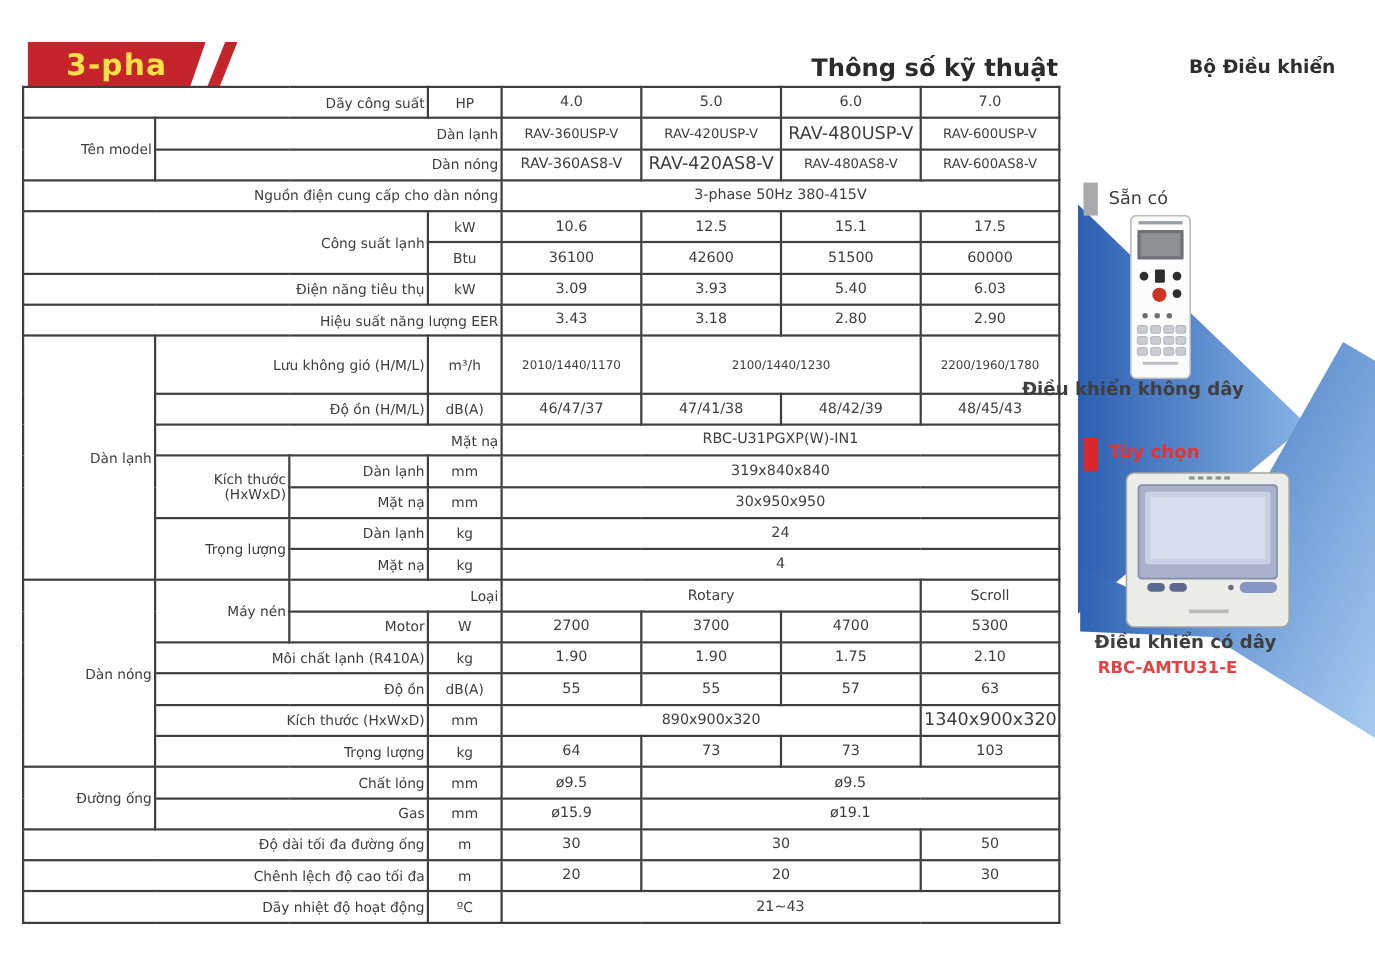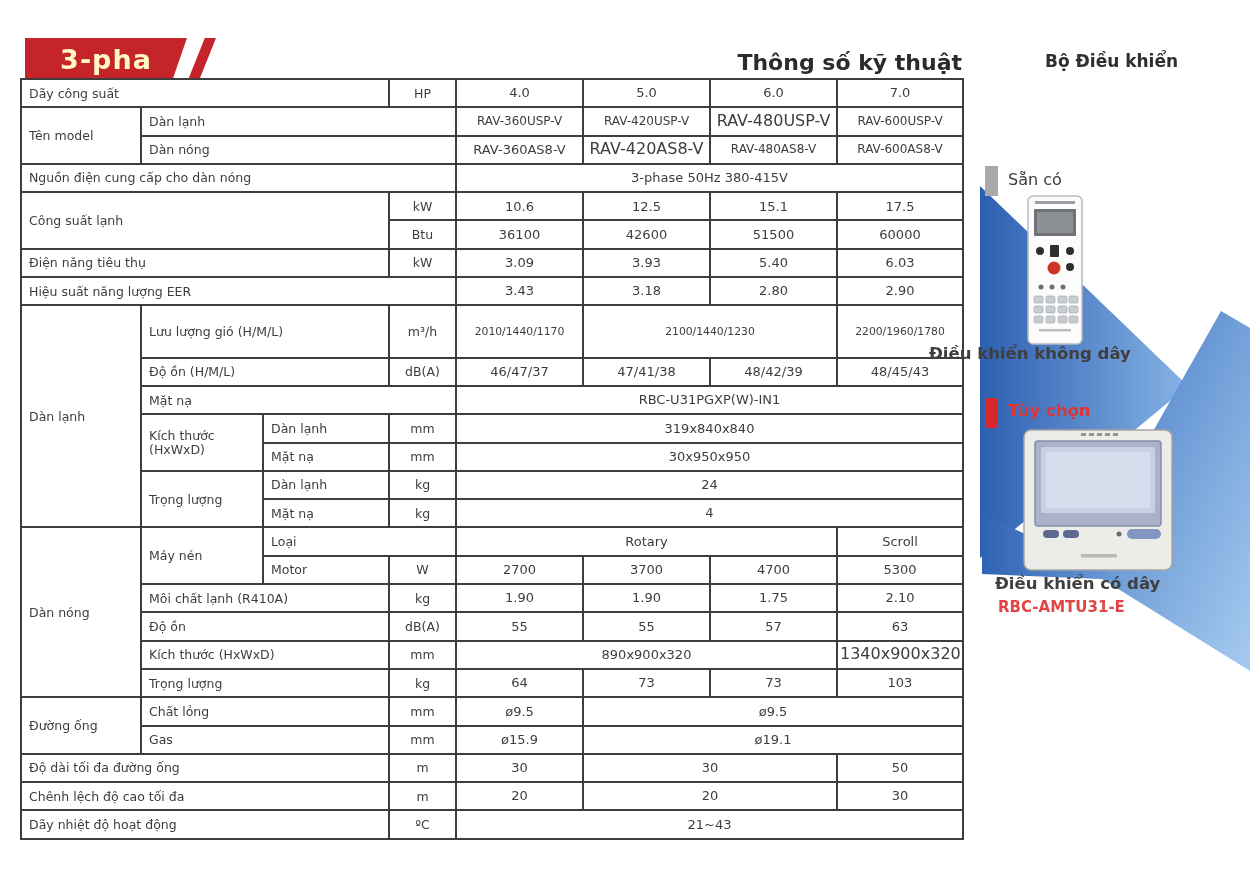--- a/index.html
+++ b/index.html
@@ -7,46 +7,46 @@
     width:1250px;height:884px;position:relative;background:#ffffff;
     font-family:"DejaVu Sans","Liberation Sans",sans-serif;
     color:#3d3d3d;overflow:hidden;
   }
   .abs{position:absolute;}
   
   .badge{
     left:25px;top:38px;width:162px;height:42px;background:#c5242b;
     clip-path:polygon(0 0,100% 0,91% 100%,0 100%);
     display:flex;align-items:center;justify-content:center;
-    color:#fef9c3;font-size:27px;font-weight:bold;letter-spacing:1px;
+    color:#fde047;font-size:27px;font-weight:bold;letter-spacing:1px;
   }
   .badge-strip{
     left:188px;top:38px;width:28px;height:42px;background:#c5242b;
     clip-path:polygon(60% 0,100% 0,40% 100%,0 100%);
   }
   .table-title{
     left:560px;top:50px;width:402px;text-align:right;
     font-size:22px;font-weight:bold;color:#2b2b2b;
   }
   .controller-title{
-    left:1045px;top:51px;width:205px;text-align:left;
+    left:1045px;top:51px;width:205px;text-align:center;
     font-size:17px;font-weight:bold;color:#2f2f2f;
   }
   
   table.spec{
     position:absolute;left:20px;top:78px;width:942px;
     border-collapse:collapse;table-layout:fixed;
   }
   table.spec td{
     border:2px solid #3e3e3e;height:26.3px;padding:0 2px;
     text-align:center;vertical-align:middle;
     font-size:13px;color:#3d3d3d;line-height:1.05;
     overflow:hidden;
   }
-  table.spec td.label{text-align:left;padding-left:7px;font-size:12.5px;}
+  table.spec td.label{text-align:right;padding-left:7px;font-size:12.5px;}
   table.spec td.unit{font-size:12.5px;}
   table.spec td.val{font-size:13px;}
   table.spec td.small{font-size:10.8px;padding:12px 1px;}
   
   .bar{width:13px;height:30px;}
   .bar.gray{background:#a9a9ab;}
   .bar.red{background:#d8282d;}
   .rp-label{font-size:16px;color:#3c3c3c;white-space:nowrap;}
   .rp-label.bold{font-weight:bold;color:#3f3f3f;font-size:16.5px;}
   .rp-label.red{color:#e23434;}
@@ -147,21 +147,21 @@
       </tr>
       <tr>
         <td colspan="4" class="label">Hiệu suất năng lượng EER</td>
         <td class="val">3.43</td>
         <td class="val">3.18</td>
         <td class="val">2.80</td>
         <td class="val">2.90</td>
       </tr>
       <tr>
         <td rowspan="7" class="label">Dàn lạnh</td>
-        <td colspan="2" class="label">Lưu lượng gió (H/M/L)</td>
+        <td colspan="2" class="label">Lưu không gió (H/M/L)</td>
         <td class="unit">m³/h</td>
         <td class="val small">2010/1440/1170</td>
         <td colspan="2" class="val small">2100/1440/1230</td>
         <td class="val small">2200/1960/1780</td>
       </tr>
       <tr>
         <td colspan="2" class="label">Độ ồn (H/M/L)</td>
         <td class="unit">dB(A)</td>
         <td class="val">46/47/37</td>
         <td class="val">47/41/38</td>

